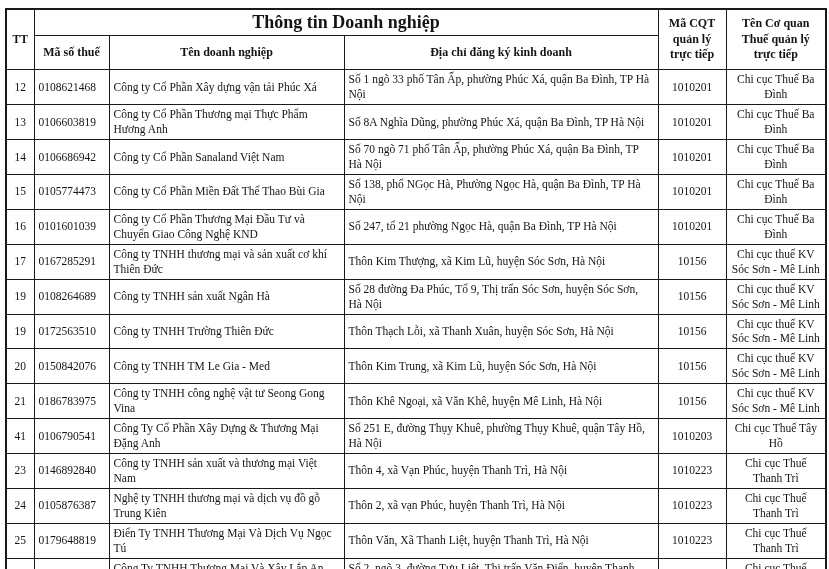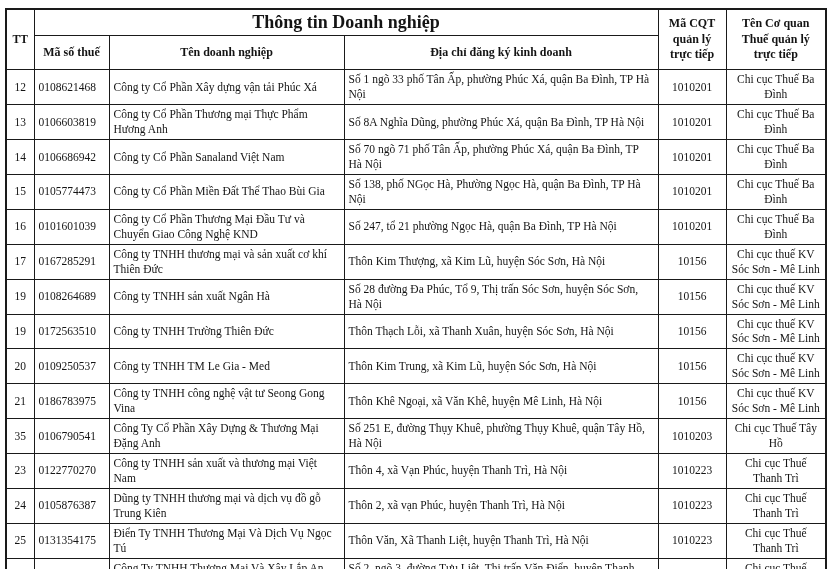--- a/index.html
+++ b/index.html
@@ -126,61 +126,61 @@
         <tr>
         <td class="center">19</td>
         <td class="left">0172563510</td>
         <td class="left">Công ty TNHH Trường Thiên Đức</td>
         <td class="left">Thôn Thạch Lỗi, xã Thanh Xuân, huyện Sóc Sơn, Hà Nội</td>
         <td class="center">10156</td>
         <td class="center">Chi cục thuế KV Sóc Sơn - Mê Linh</td>
       </tr>
         <tr>
         <td class="center">20</td>
-        <td class="left">0109250537</td>
+        <td class="left">0150842076</td>
         <td class="left">Công ty TNHH TM Le Gia - Med</td>
         <td class="left">Thôn Kim Trung, xã Kim Lũ, huyện Sóc Sơn, Hà Nội</td>
         <td class="center">10156</td>
         <td class="center">Chi cục thuế KV Sóc Sơn - Mê Linh</td>
       </tr>
         <tr>
         <td class="center">21</td>
         <td class="left">0186783975</td>
         <td class="left">Công ty TNHH công nghệ vật tư Seong Gong Vina</td>
         <td class="left">Thôn Khê Ngoại, xã Văn Khê, huyện Mê Linh, Hà Nội</td>
         <td class="center">10156</td>
         <td class="center">Chi cục thuế KV Sóc Sơn - Mê Linh</td>
       </tr>
         <tr>
-        <td class="center">35</td>
+        <td class="center">41</td>
         <td class="left">0106790541</td>
         <td class="left">Công Ty Cổ Phần Xây Dựng &amp; Thương Mại Đặng Anh</td>
         <td class="left">Số 251 E, đường Thụy Khuê, phường Thụy Khuê, quận Tây Hồ, Hà Nội</td>
         <td class="center">1010203</td>
         <td class="center">Chi cục Thuế Tây Hồ</td>
       </tr>
         <tr>
         <td class="center">23</td>
-        <td class="left">0122770270</td>
+        <td class="left">0146892840</td>
         <td class="left">Công ty TNHH sản xuất và thương mại Việt Nam</td>
         <td class="left">Thôn 4, xã Vạn Phúc, huyện Thanh Trì, Hà Nội</td>
         <td class="center">1010223</td>
         <td class="center">Chi cục Thuế Thanh Trì</td>
       </tr>
         <tr>
         <td class="center">24</td>
         <td class="left">0105876387</td>
-        <td class="left">Dũng ty TNHH thương mại và dịch vụ đồ gỗ Trung Kiên</td>
+        <td class="left">Nghệ ty TNHH thương mại và dịch vụ đồ gỗ Trung Kiên</td>
         <td class="left">Thôn 2, xã vạn Phúc, huyện Thanh Trì, Hà Nội</td>
         <td class="center">1010223</td>
         <td class="center">Chi cục Thuế Thanh Trì</td>
       </tr>
         <tr>
         <td class="center">25</td>
-        <td class="left">0131354175</td>
+        <td class="left">0179648819</td>
         <td class="left">Điển Ty TNHH Thương Mại Và Dịch Vụ Ngọc Tú</td>
         <td class="left">Thôn Văn, Xã Thanh Liệt, huyện Thanh Trì, Hà Nội</td>
         <td class="center">1010223</td>
         <td class="center">Chi cục Thuế Thanh Trì</td>
       </tr>
         <tr>
         <td class="center">26</td>
         <td class="left">0108034068</td>
         <td class="left">Công Ty TNHH Thương Mại Và Xây Lắp An Vũ 117</td>
         <td class="left">Số 2, ngõ 3, đường Tựu Liệt, Thị trấn Văn Điển, huyện Thanh Trì, Hà Nội</td>

